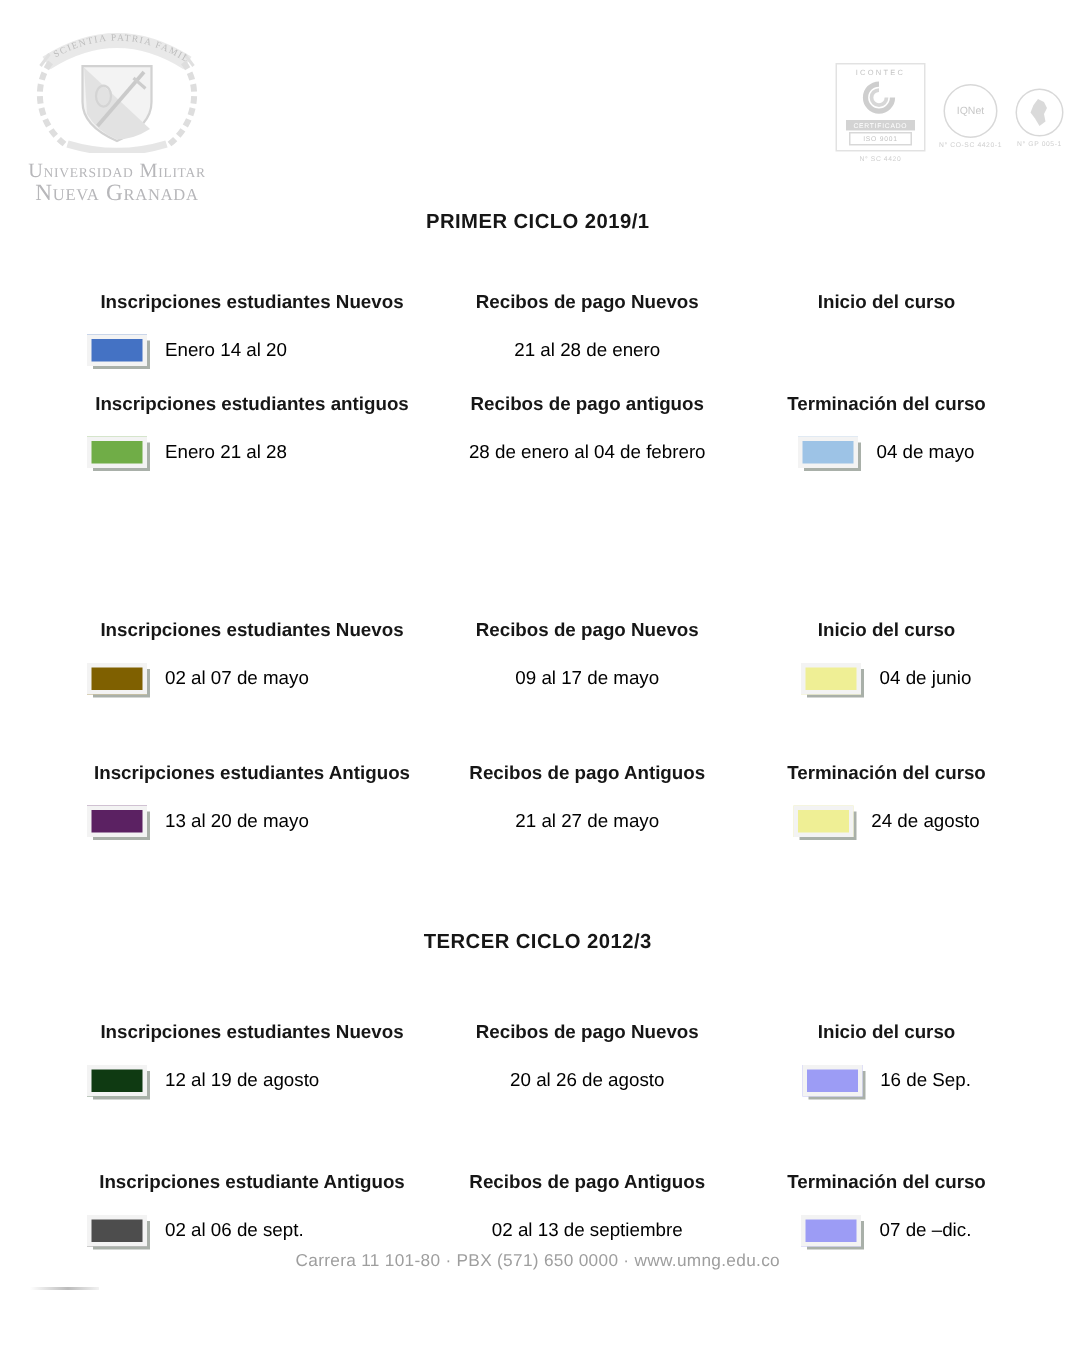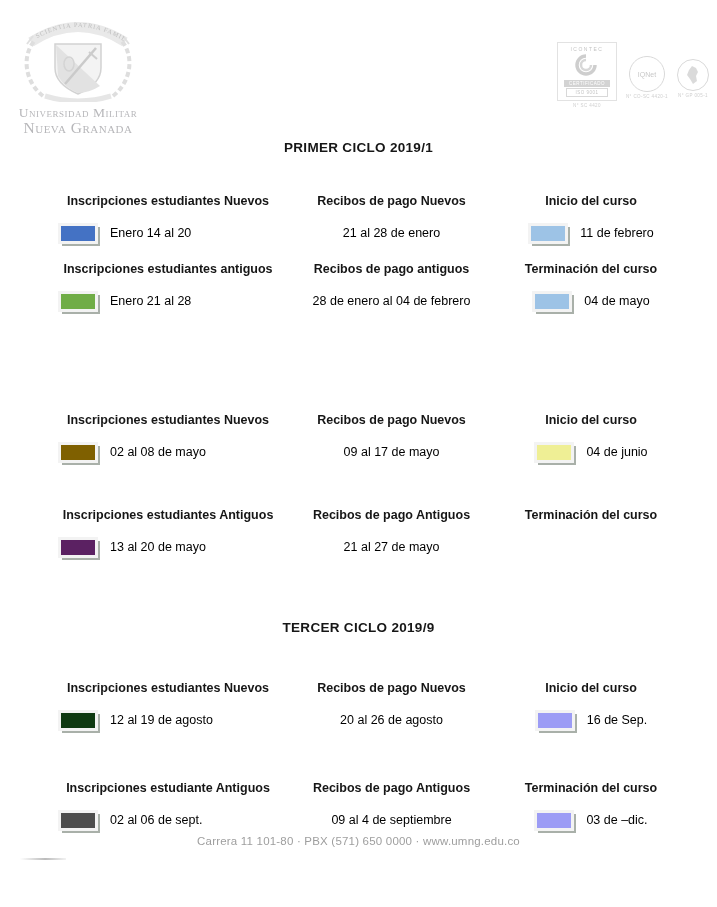--- a/index.html
+++ b/index.html
@@ -119,24 +119,20 @@
       </div>
     </div>
     <div class="cell">
       <div class="cell-label">Recibos de pago Nuevos</div>
       <div class="cell-line center">
         <span class="cell-date">21 al 28 de enero</span>
       </div>
     </div>
     <div class="cell">
       <div class="cell-label">Inicio del curso</div>
-      <div class="cell-line center">
-        <span class="swatch" style="background-color: rgb(157, 195, 230);"></span>
-        <span class="cell-date">11 de febrero</span>
-      </div>
     </div>
   </div>
 
   <div class="cycle-row" style="top:262px">
     <div class="cell">
       <div class="cell-label">Inscripciones estudiantes antiguos</div>
       <div class="cell-line start">
         <span class="swatch" style="background-color: rgb(112, 173, 71);"></span>
         <span class="cell-date">Enero 21 al 28</span>
       </div>
@@ -155,21 +151,21 @@
       </div>
     </div>
   </div>
 
 
   <div class="cycle-row" style="top:413px">
     <div class="cell">
       <div class="cell-label">Inscripciones estudiantes Nuevos</div>
       <div class="cell-line start">
         <span class="swatch" style="background-color: rgb(127, 96, 0);"></span>
-        <span class="cell-date">02 al 08 de mayo</span>
+        <span class="cell-date">02 al 07 de mayo</span>
       </div>
     </div>
     <div class="cell">
       <div class="cell-label">Recibos de pago Nuevos</div>
       <div class="cell-line center">
         <span class="cell-date">09 al 17 de mayo</span>
       </div>
     </div>
     <div class="cell">
       <div class="cell-label">Inicio del curso</div>
@@ -189,24 +185,28 @@
       </div>
     </div>
     <div class="cell">
       <div class="cell-label">Recibos de pago Antiguos</div>
       <div class="cell-line center">
         <span class="cell-date">21 al 27 de mayo</span>
       </div>
     </div>
     <div class="cell">
       <div class="cell-label">Terminación del curso</div>
-    </div>
-  </div>
-
-  <div class="cycle-title" style="top:620px">TERCER CICLO 2019/9</div>
+      <div class="cell-line center">
+        <span class="swatch" style="background-color: rgb(239, 239, 149);"></span>
+        <span class="cell-date">24 de agosto</span>
+      </div>
+    </div>
+  </div>
+
+  <div class="cycle-title" style="top:620px">TERCER CICLO 2012/3</div>
 
   <div class="cycle-row" style="top:681px">
     <div class="cell">
       <div class="cell-label">Inscripciones estudiantes Nuevos</div>
       <div class="cell-line start">
         <span class="swatch" style="background-color: rgb(15, 58, 18);"></span>
         <span class="cell-date">12 al 19 de agosto</span>
       </div>
     </div>
     <div class="cell">
@@ -228,28 +228,28 @@
     <div class="cell">
       <div class="cell-label">Inscripciones estudiante Antiguos</div>
       <div class="cell-line start">
         <span class="swatch" style="background-color: rgb(77, 77, 77);"></span>
         <span class="cell-date">02 al 06 de sept.</span>
       </div>
     </div>
     <div class="cell">
       <div class="cell-label">Recibos de pago Antiguos</div>
       <div class="cell-line center">
-        <span class="cell-date">09 al 4 de septiembre</span>
+        <span class="cell-date">02 al 13 de septiembre</span>
       </div>
     </div>
     <div class="cell">
       <div class="cell-label">Terminación del curso</div>
       <div class="cell-line center">
         <span class="swatch" style="background-color: rgb(156, 156, 245);"></span>
-        <span class="cell-date">03 de –dic.</span>
+        <span class="cell-date">07 de –dic.</span>
       </div>
     </div>
   </div>
 
   <div class="fade-line"></div>
   <div class="footer">
     <div>Carrera 11  101-80 · PBX (571) 650 0000 · www.umng.edu.co</div>
   </div>
 
 </div>

